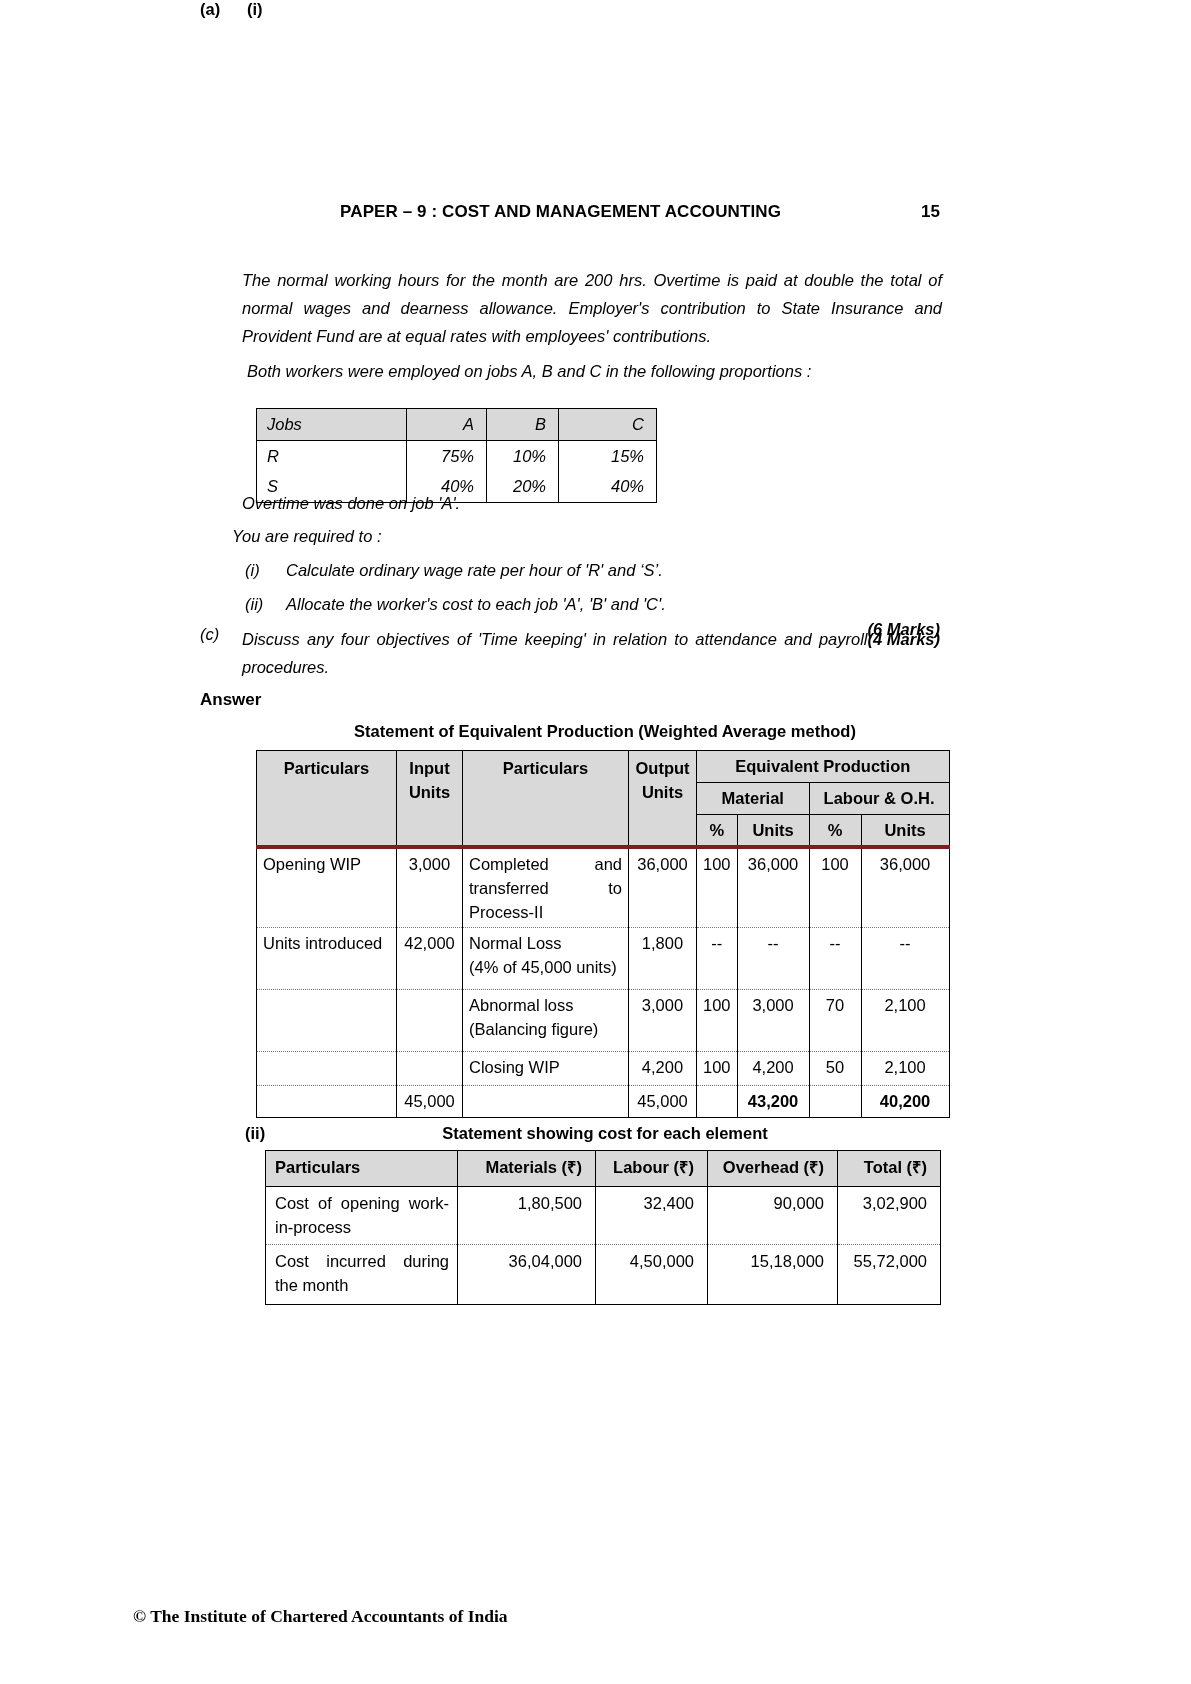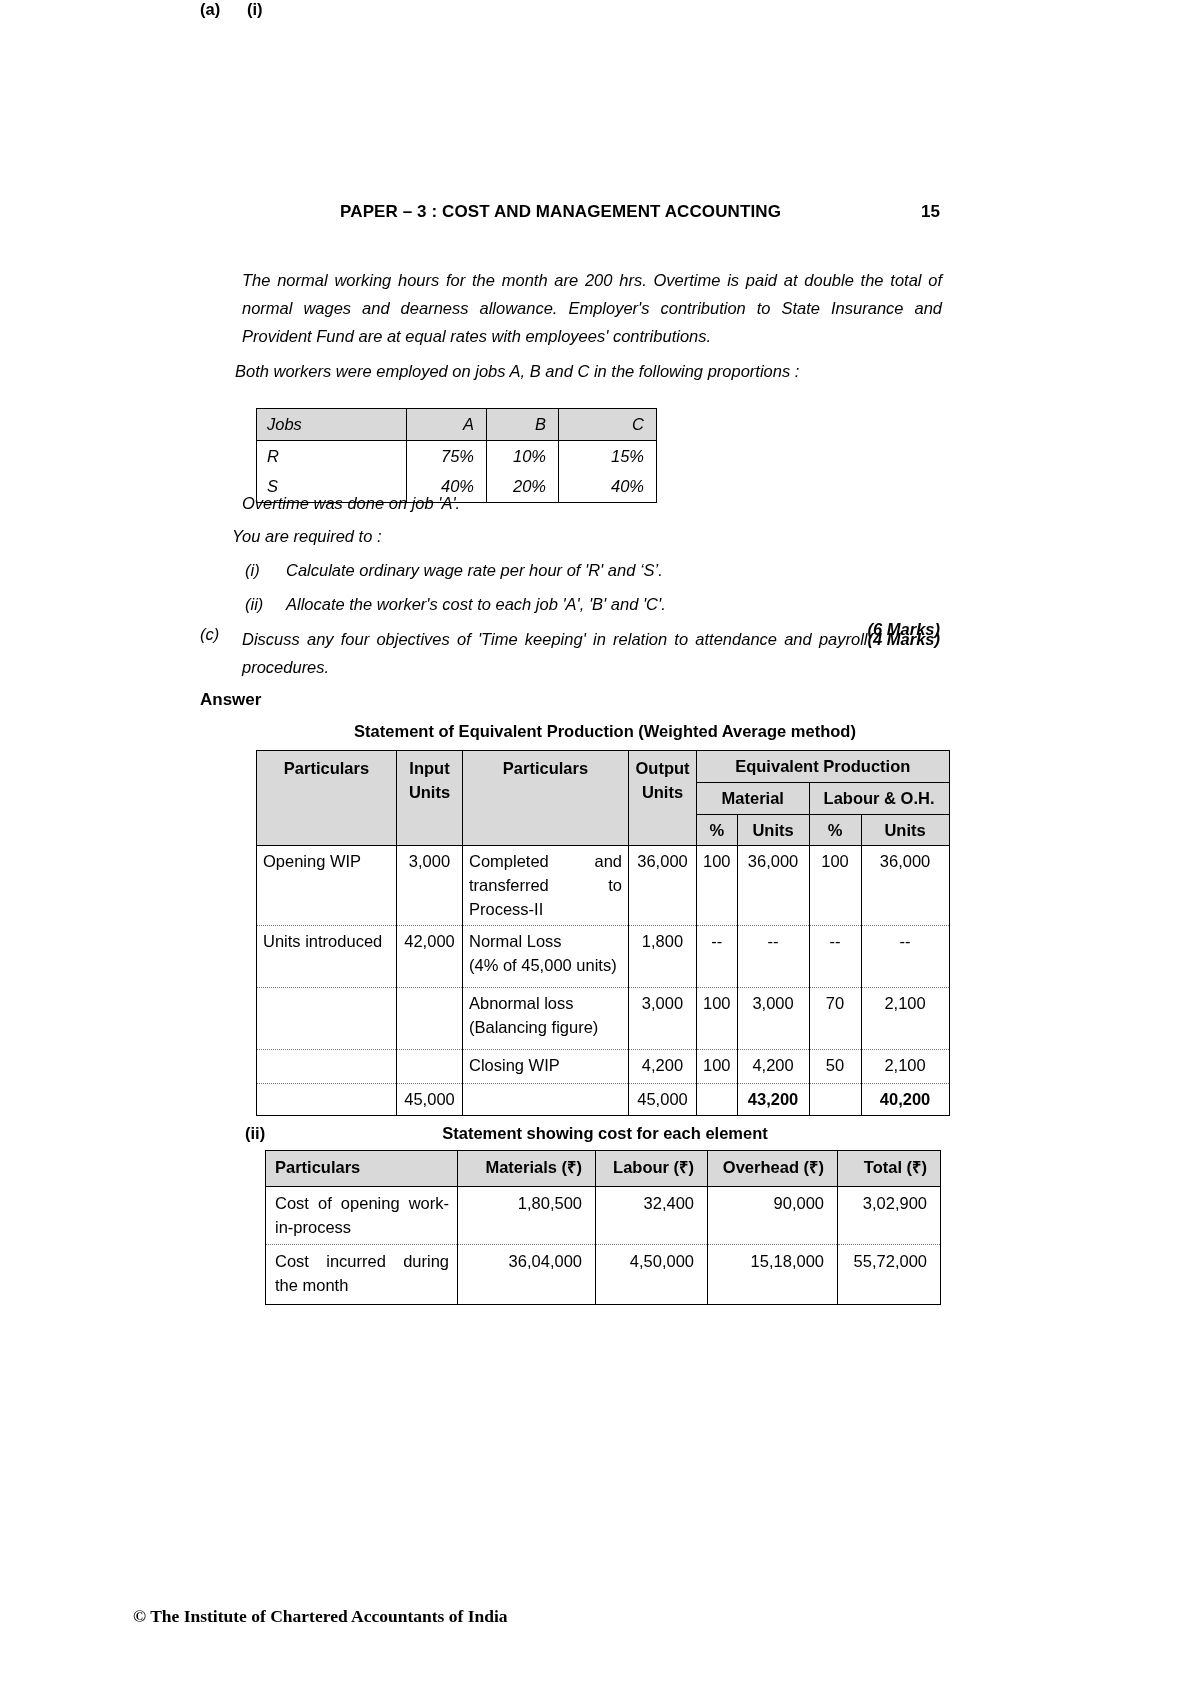--- a/index.html
+++ b/index.html
@@ -14,21 +14,21 @@
   .b  { font-weight:bold; }
 
   
   .doc-header { top:202px; left:200px; width:740px; display:flex; align-items:baseline; }
   .doc-header .title { flex:1; text-align:center; font-weight:bold; font-size:17px; letter-spacing:0.1px; }
   .doc-header .pagenum { font-weight:bold; font-size:17px; }
 
   
   .para { line-height:28px; text-align:justify; }
   .p1 { top:266px; left:242px; width:700px; }
-  .p2 { top:358px; left:235px; width:700px; }
+  .p2 { top:358px; left:247px; width:700px; }
   .line { line-height:26px; }
 
   .jobs-tbl { top:408px; left:256px; border-collapse:collapse; table-layout:fixed; font-style:italic; font-size:16.5px; }
   .jobs-tbl td { border-left:1px solid #000; border-right:1px solid #000; padding:3px 10px; }
   .jobs-tbl tr { height:31px; }
   .jobs-tbl tr.jh { height:32px; }
   .jobs-tbl .jh td { background:#d9d9d9; border-bottom:1px solid #000; }
   .jobs-tbl { border:1.2px solid #000; }
   .jobs-tbl .num { text-align:right; padding-right:12px; }
 
@@ -58,21 +58,21 @@
 
   
   .t1 { top:750px; left:256px; border-collapse:collapse; table-layout:fixed; font-size:16.5px; }
   .t1 { border:1.5px solid #000; }
   .t1 td { border-left:1px solid #000; padding:3px 6px; vertical-align:top; line-height:24px; overflow:hidden; }
   .gh { background:#d9d9d9; font-weight:bold; text-align:center; border:1px solid #000 !important; }
   .vt { vertical-align:top; padding-top:5px !important; }
   .t1 tr.h1 { height:32px; } .t1 tr.h2 { height:32px; } .t1 tr.h3 { height:30px; }
   .t1 tr.r1 { height:80px; } .t1 tr.r2 { height:62px; } .t1 tr.r3 { height:62px; }
   .t1 tr.r4 { height:34px; } .t1 tr.r5 { height:32px; }
-  .t1 .fr td { border-top:1px solid #7f1d1d; }
+  .t1 .fr td { border-top:4px solid #7f1d1d; }
   .t1 .dr td { border-top:1px dotted #777; }
   .l { text-align:left; }
   .c { text-align:center; }
   .j { text-align:justify; }
   .pre { white-space:pre-line; }
 
   
   .t2 { top:1150px; left:265px; border-collapse:collapse; table-layout:fixed; font-size:16.5px; }
   .t2 { border:1.2px solid #000; }
   .t2 td { border-left:1px solid #000; padding:4px 8px; vertical-align:top; line-height:24px; overflow:hidden; }
@@ -85,21 +85,21 @@
   .t2 td.pt { text-align:justify; padding-left:9px; }
 
   .footer { top:1606px; left:133px; font-family:"Liberation Serif", serif; font-weight:bold; font-size:17.5px; }
 </style>
 </head>
 <body>
 
 <div class="page">
 
   <div class="abs doc-header">
-    <span class="title">PAPER – 3 : COST AND MANAGEMENT ACCOUNTING</span>
+    <span class="title">PAPER – 9 : COST AND MANAGEMENT ACCOUNTING</span>
     <span class="pagenum">15</span>
   </div>
 
   <div class="abs para p1 it">The normal working hours for the month are 200 hrs. Overtime is paid at double the total of normal wages and dearness allowance. Employer's contribution to State Insurance and Provident Fund are at equal rates with employees' contributions.</div>
   <div class="abs p2 it line">Both workers were employed on jobs A, B and C in the following proportions :</div>
 
   <table class="abs jobs-tbl">
     <colgroup>
         <col style="width:150px">
         <col style="width:80px">

